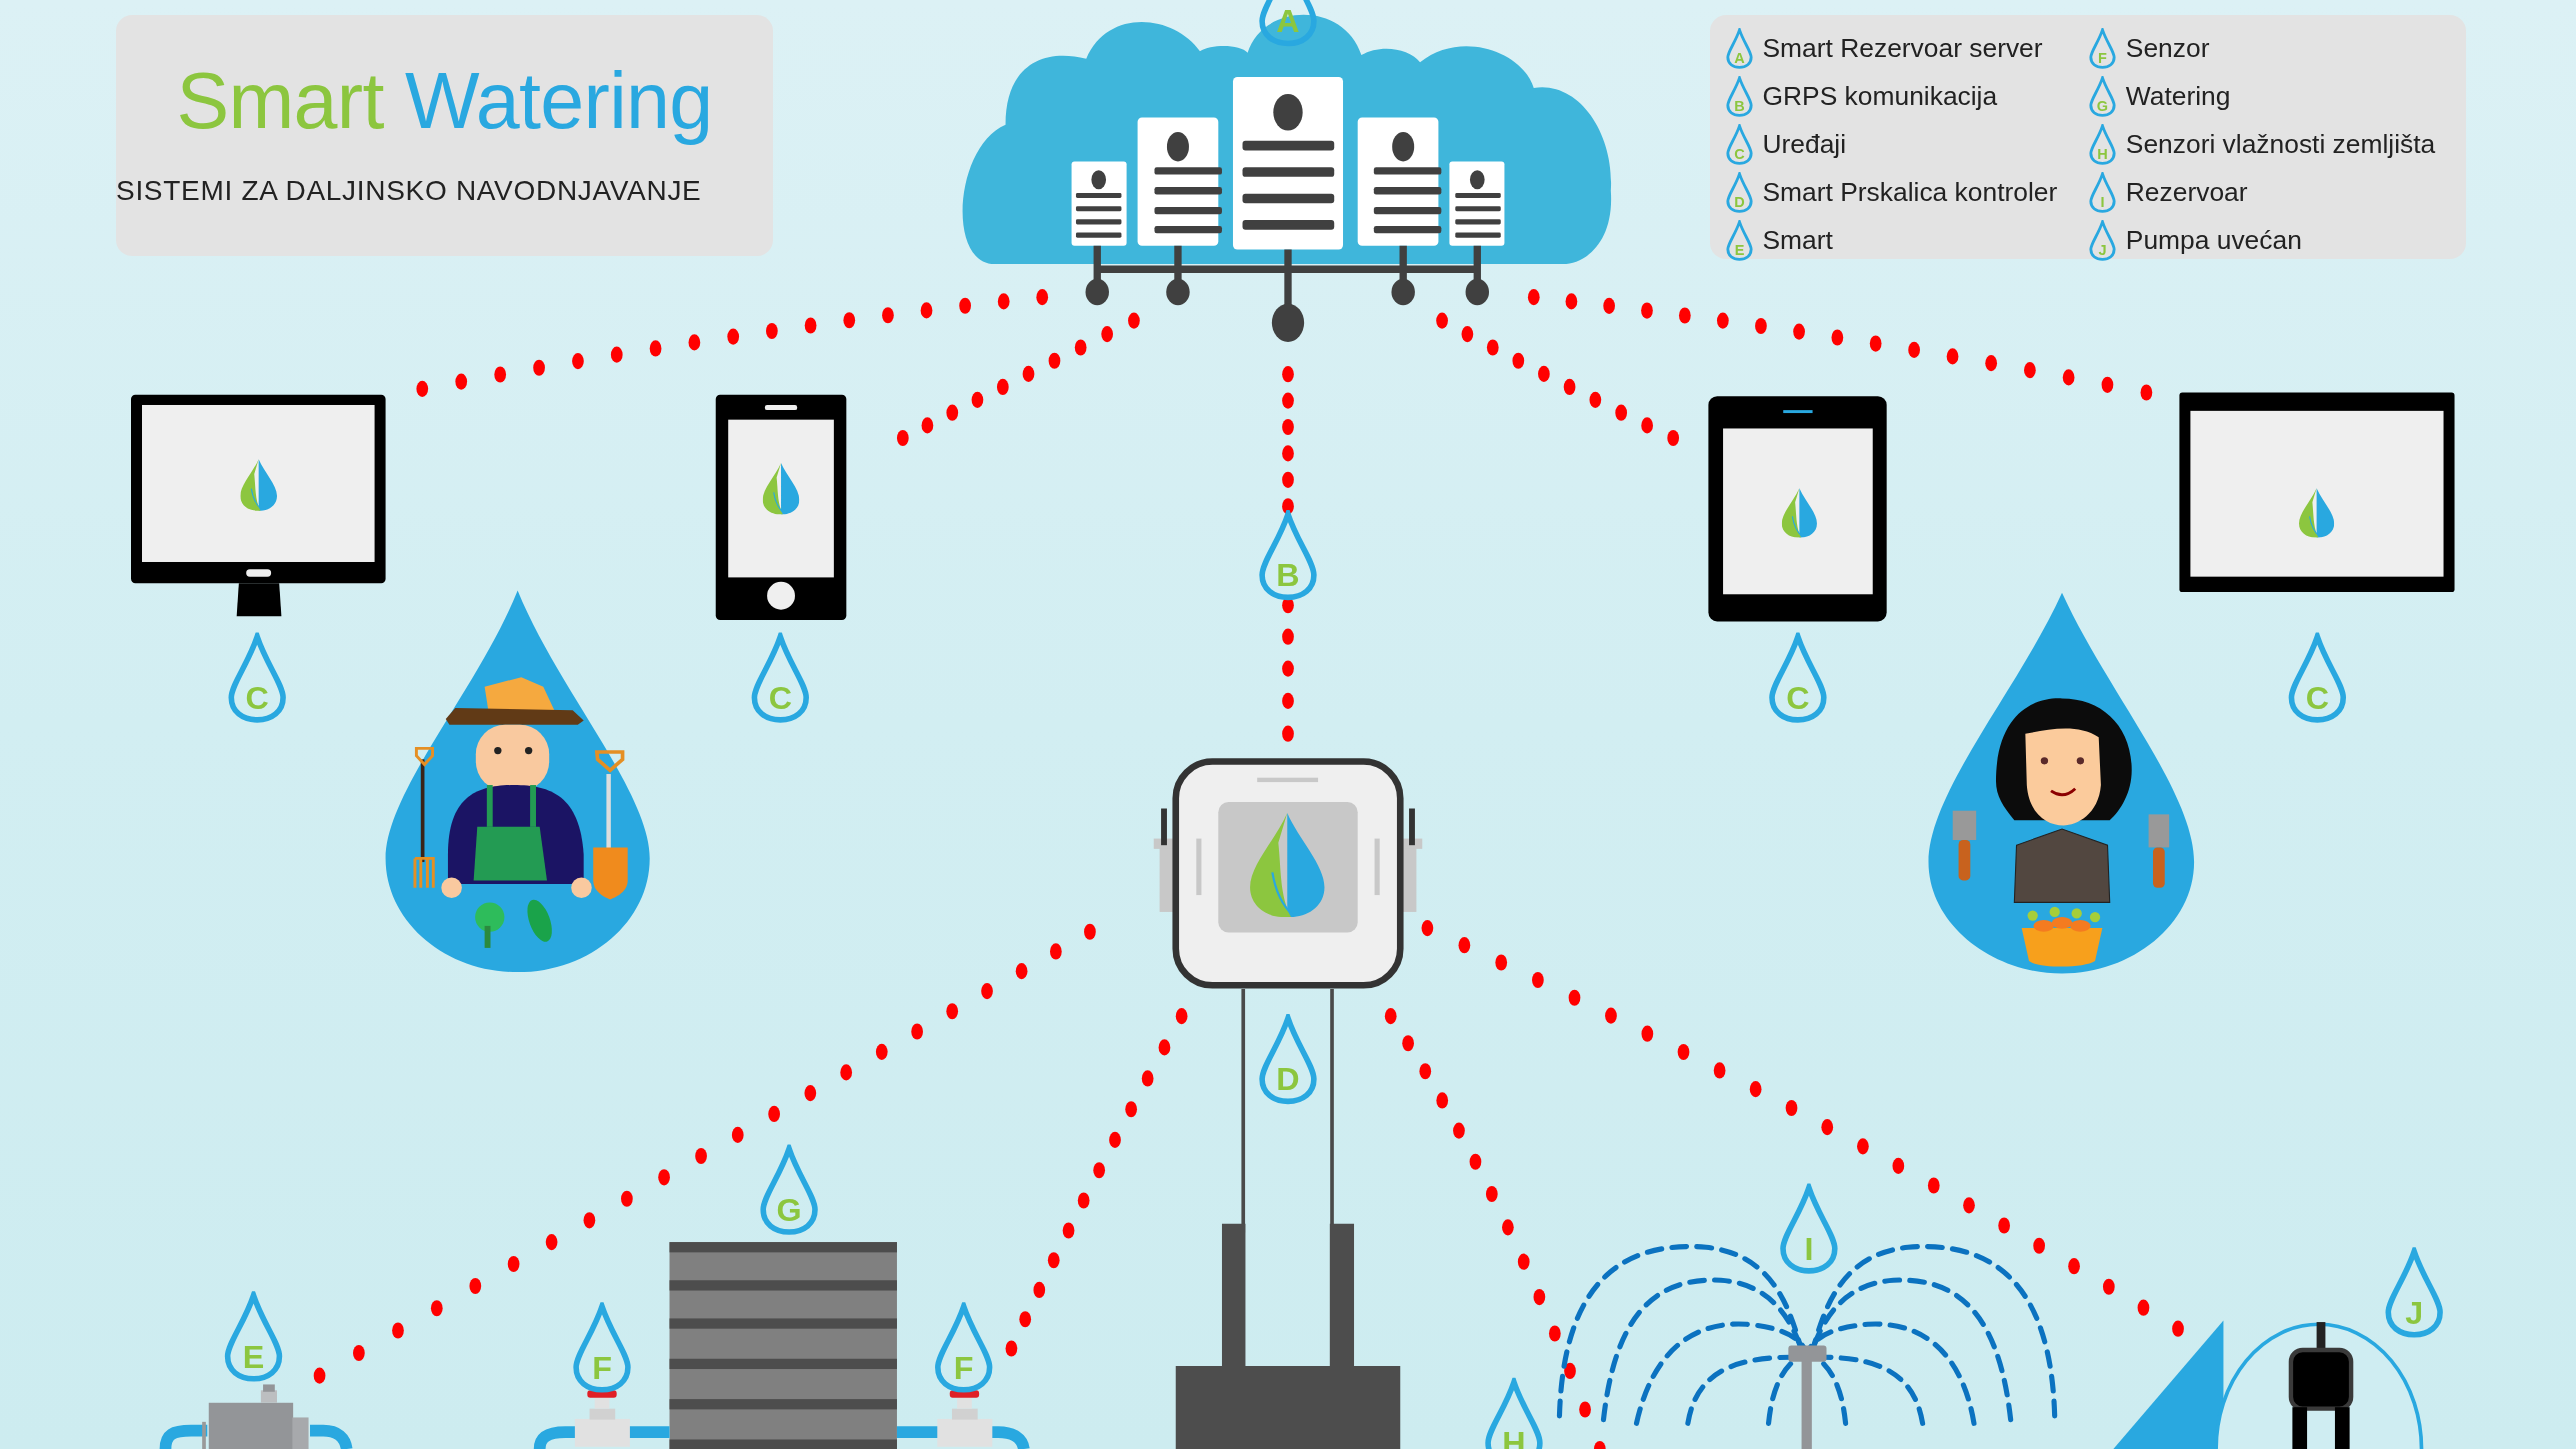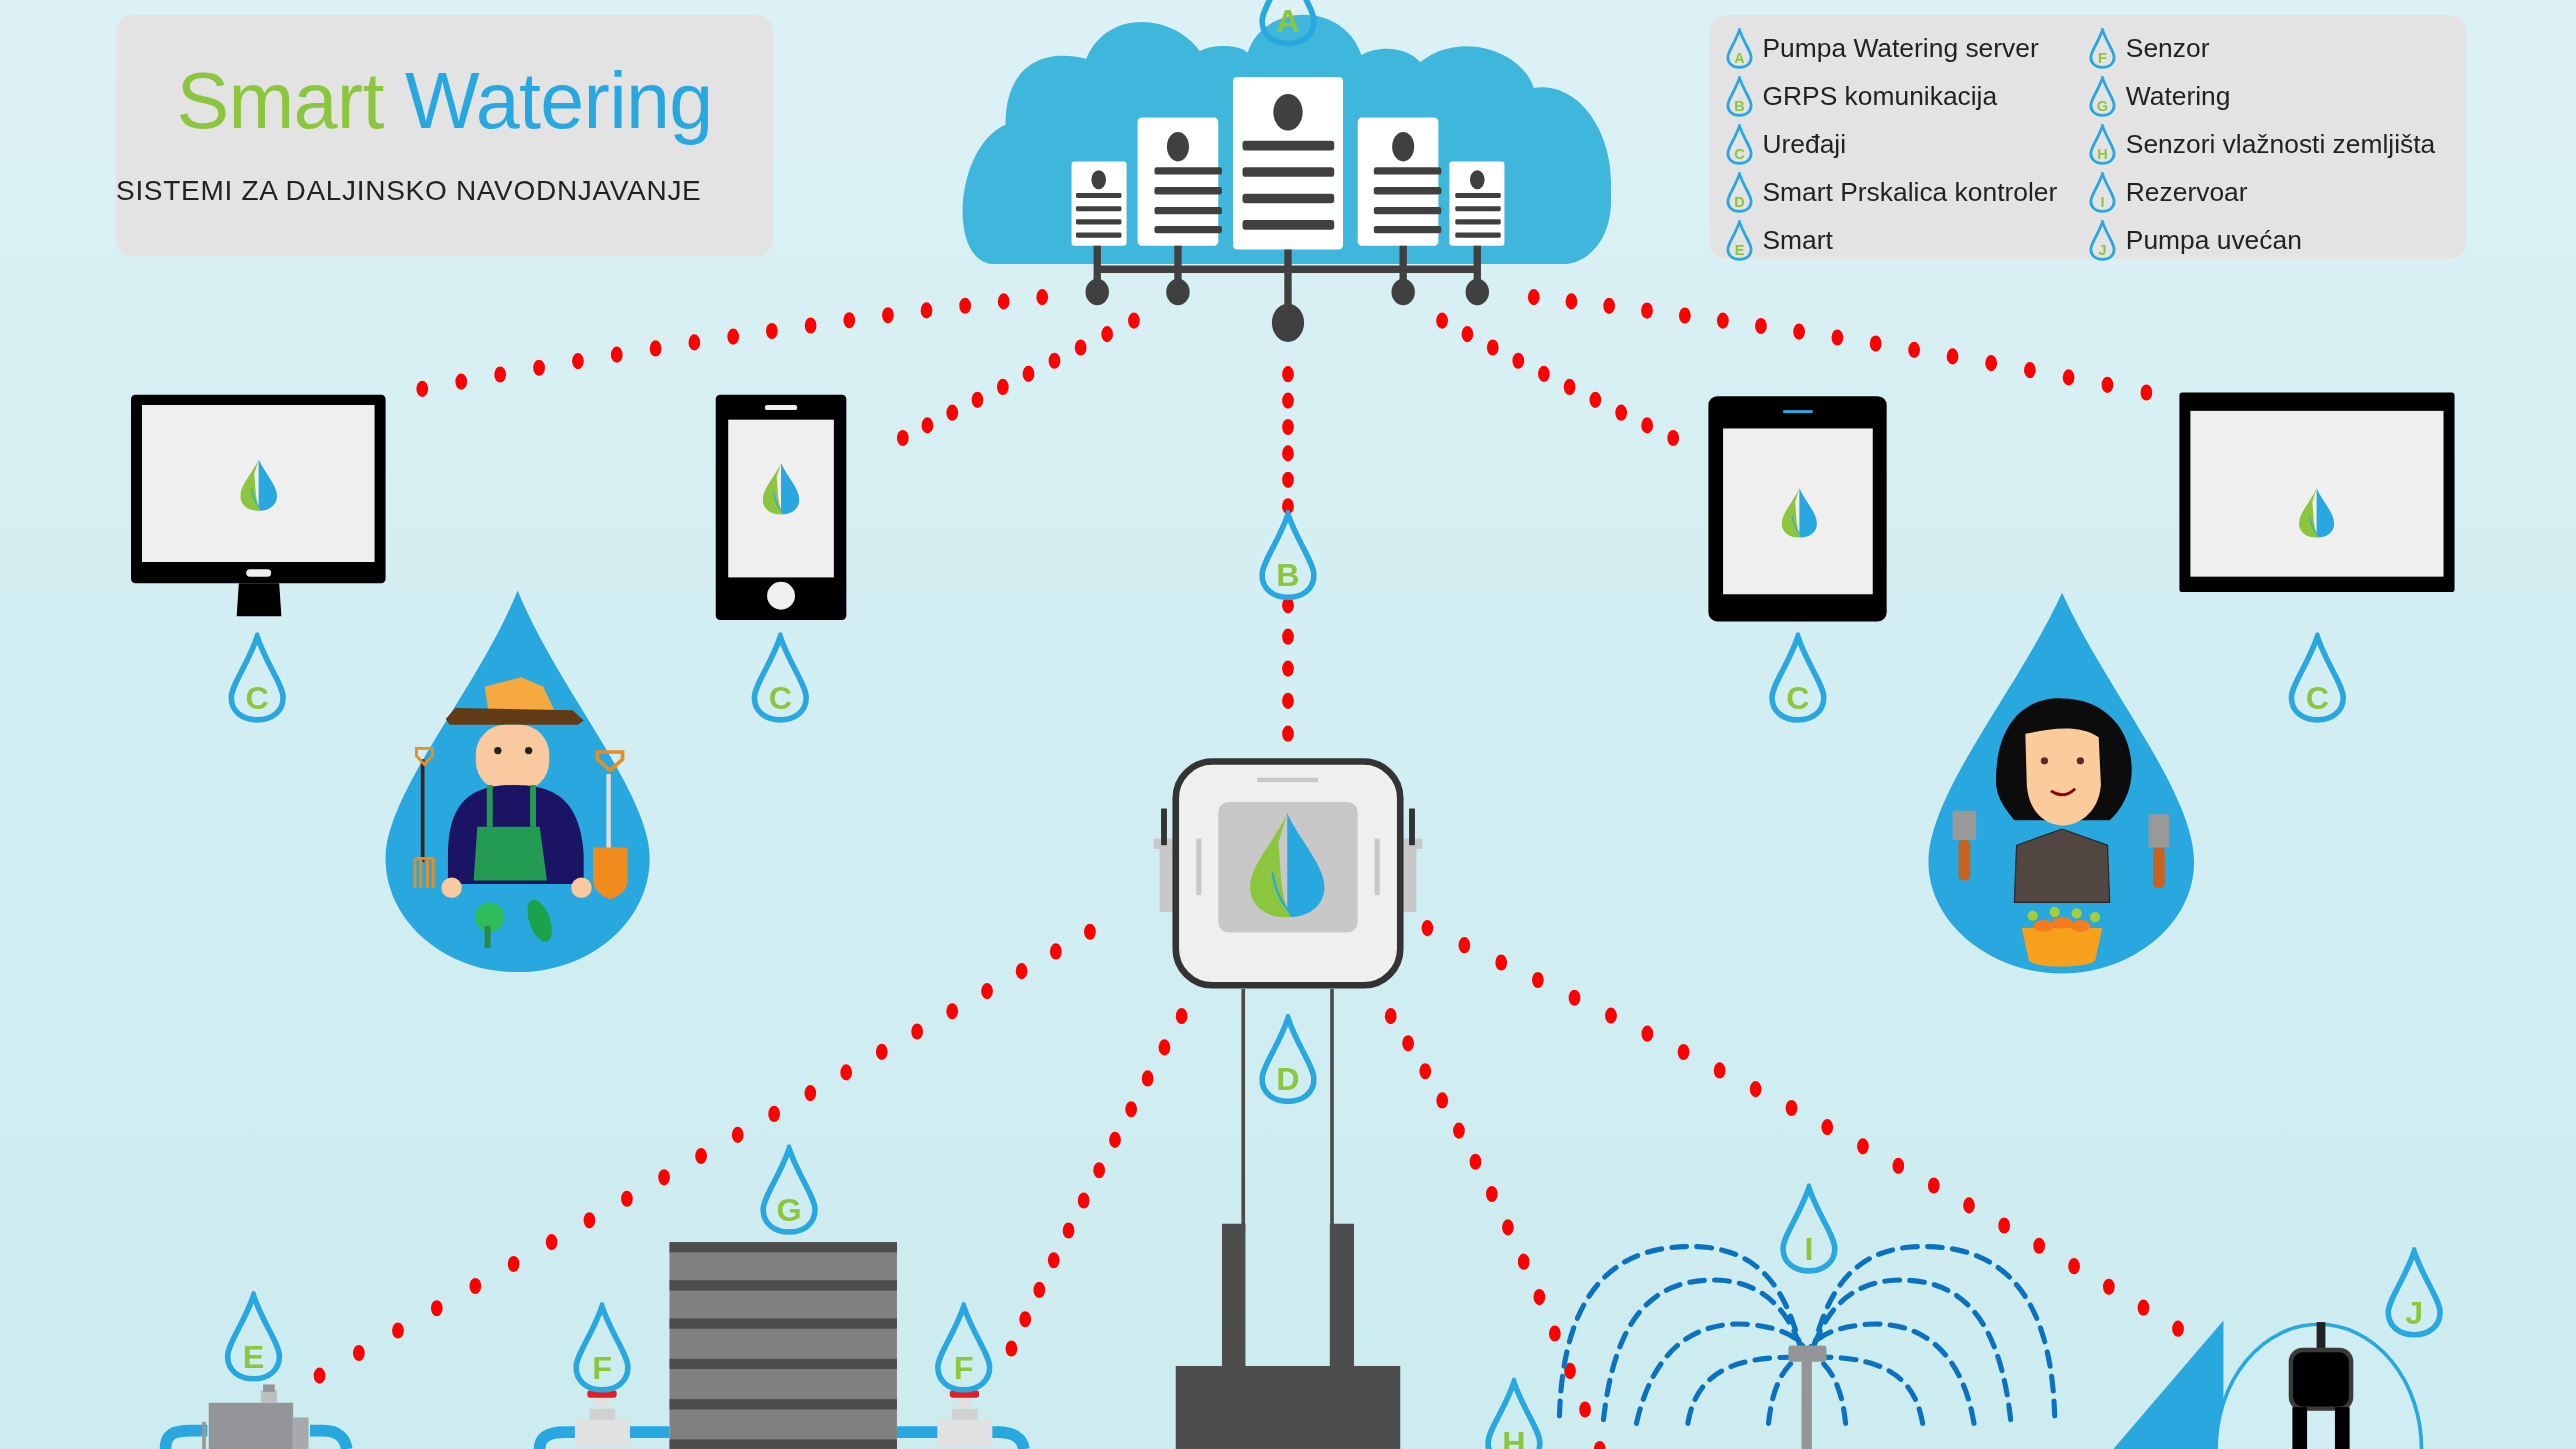--- a/index.html
+++ b/index.html
@@ -30,21 +30,21 @@
   <div id="subtitle">SISTEMI ZA DALJINSKO NAVODNJAVANJE</div>
 </div>
 
 <div class="panel" id="legend-panel">
   <div class="legend-col" id="legend-col-1" style="left:14.7px;">
       <div class="legend-item">
         <svg viewBox="0 0 90 130">
           <path d="M45 6 C58 45 82 75 82 93 C82 113 66 125 45 125 C24 125 8 113 8 93 C8 75 32 45 45 6 Z" fill="none" stroke="#29a8e0" stroke-width="9"></path>
           <text x="45" y="110" text-anchor="middle" font-size="46" font-weight="bold" fill="#8cc63f" font-family="Liberation Sans, sans-serif">A</text>
         </svg>
-        <span class="legend-text">Pumpa Watering server</span>
+        <span class="legend-text">Smart Rezervoar server</span>
       </div>
       <div class="legend-item">
         <svg viewBox="0 0 90 130">
           <path d="M45 6 C58 45 82 75 82 93 C82 113 66 125 45 125 C24 125 8 113 8 93 C8 75 32 45 45 6 Z" fill="none" stroke="#29a8e0" stroke-width="9"></path>
           <text x="45" y="110" text-anchor="middle" font-size="46" font-weight="bold" fill="#8cc63f" font-family="Liberation Sans, sans-serif">B</text>
         </svg>
         <span class="legend-text">GRPS komunikacija</span>
       </div>
       <div class="legend-item">
         <svg viewBox="0 0 90 130">

